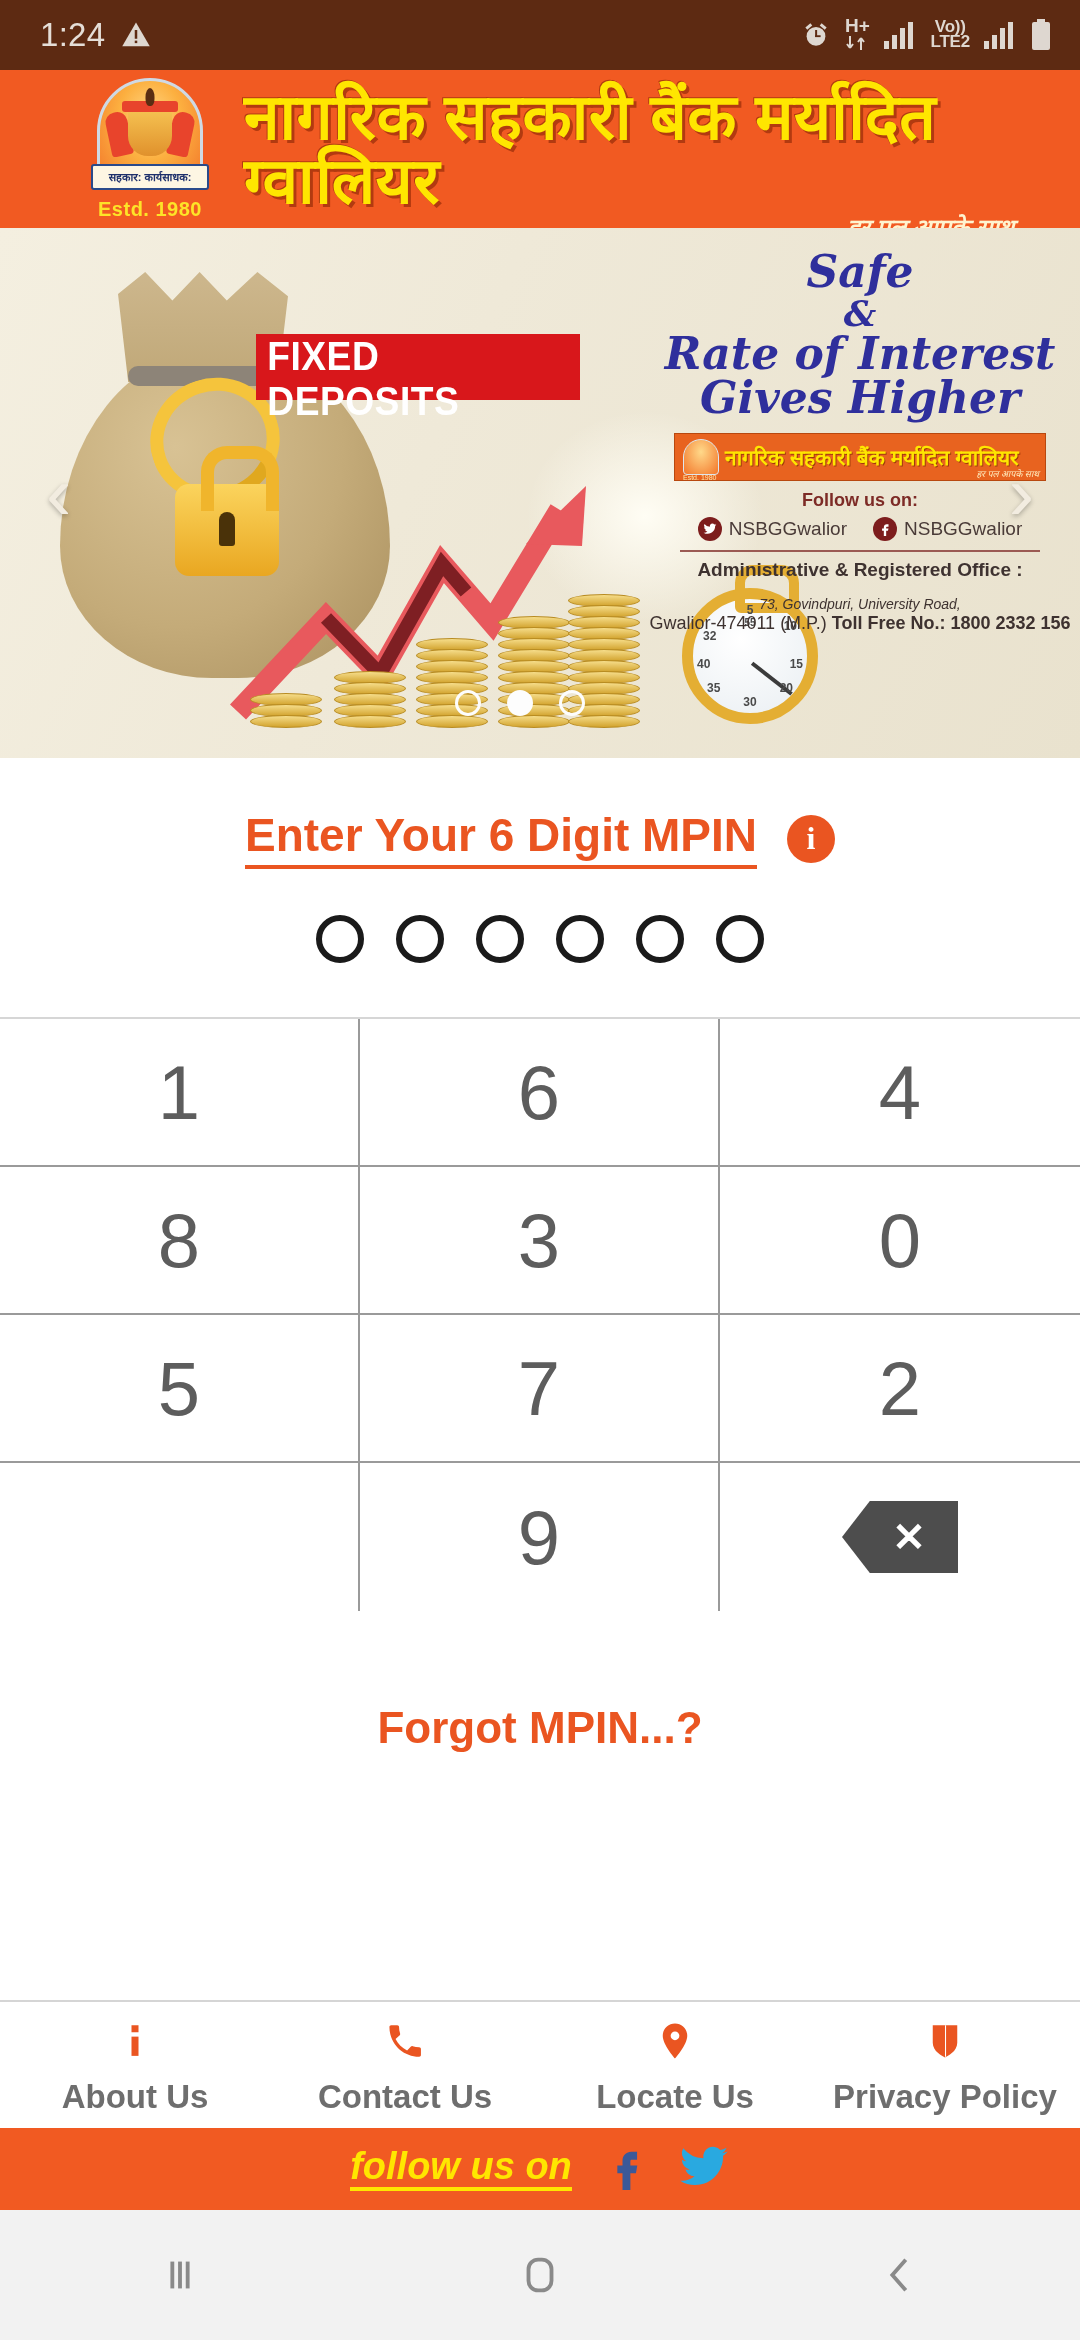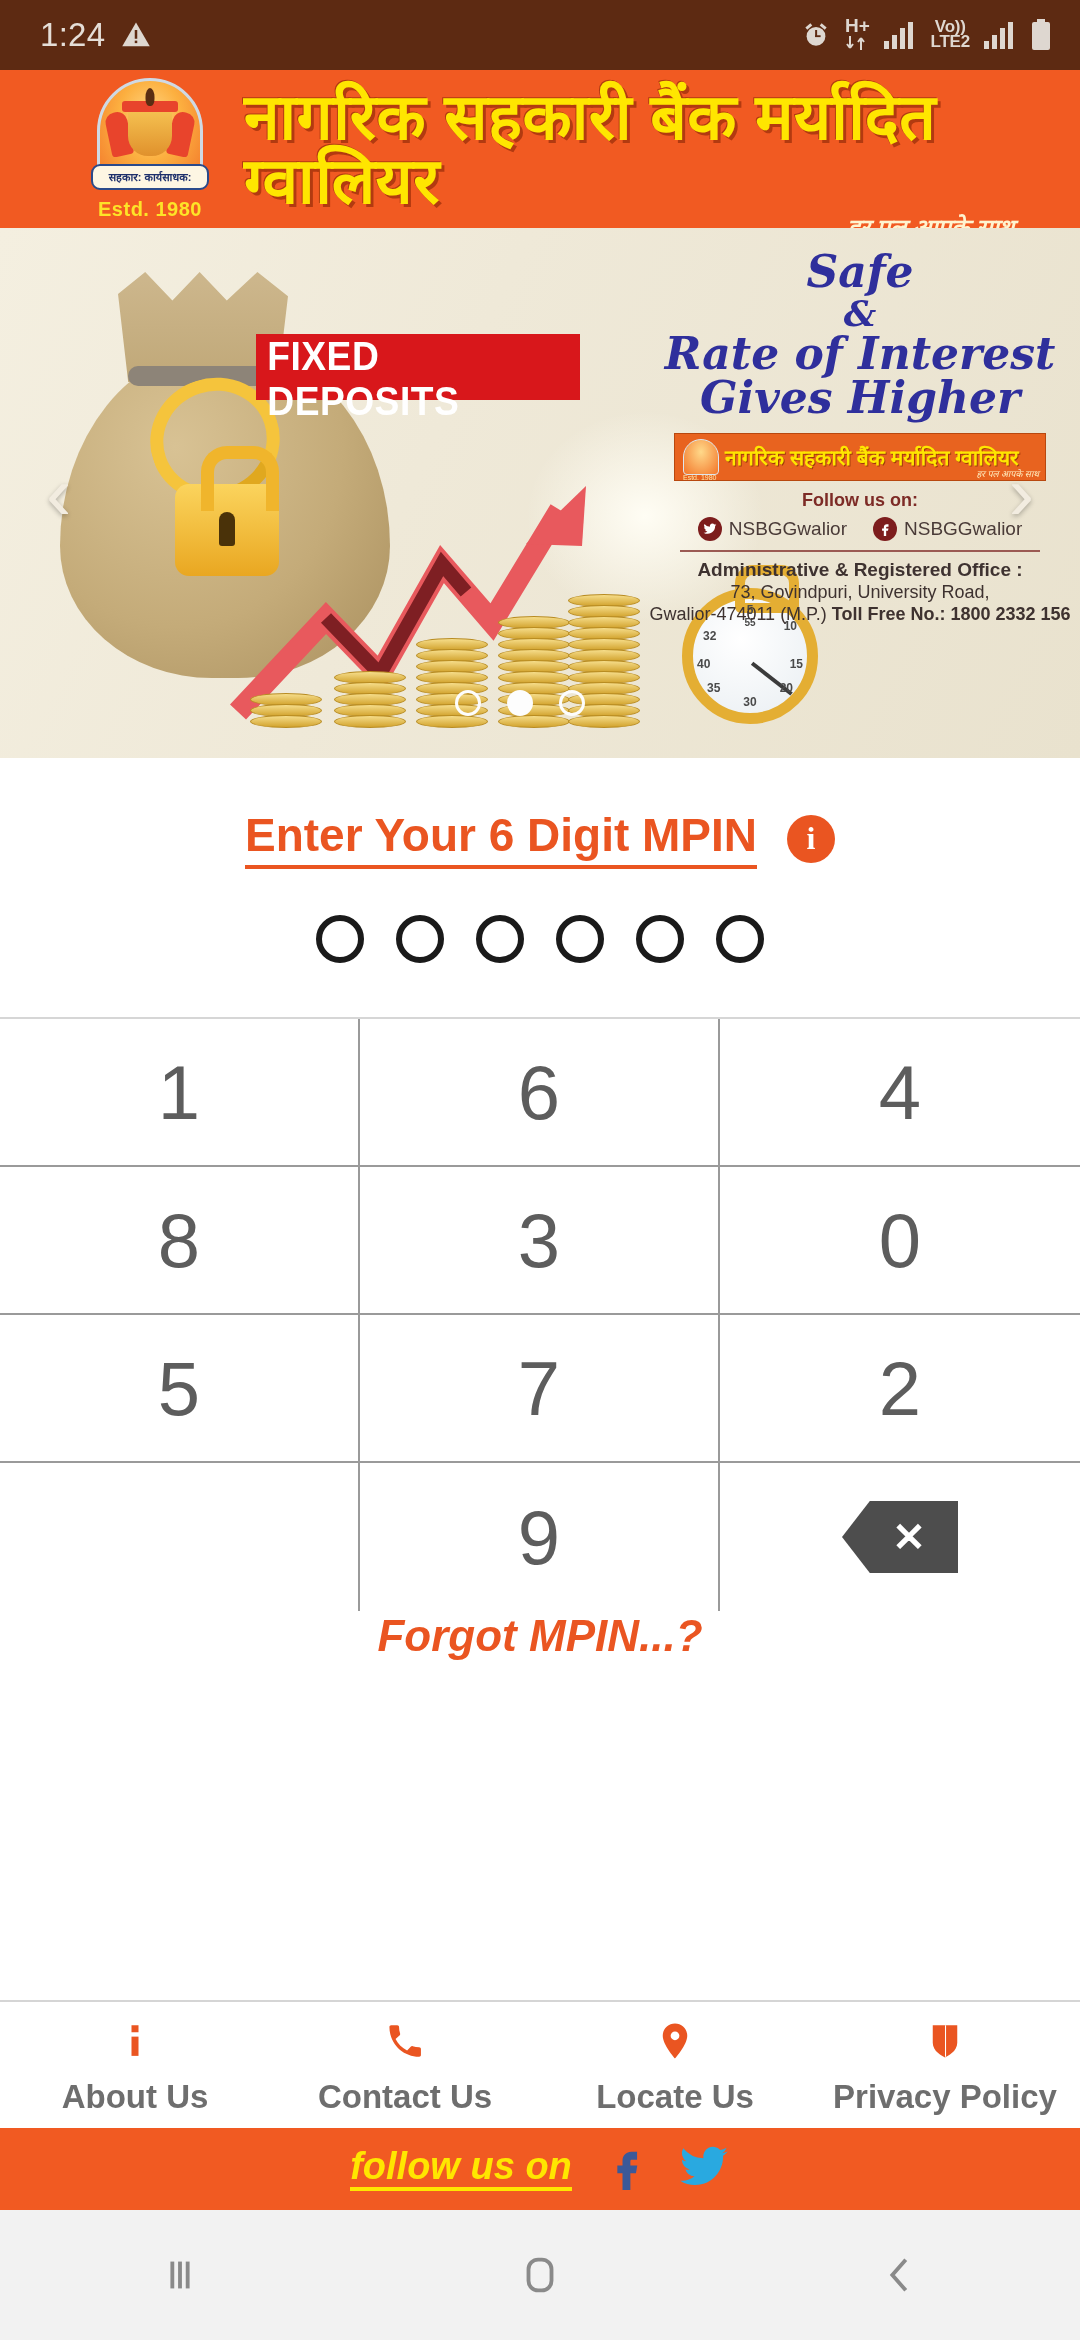--- a/index.html
+++ b/index.html
@@ -56,21 +56,21 @@
   .crest .pot:before {
     content:""; position:absolute; left:-6px; top:-7px; width:56px; height:11px;
     background:#e8442c; border-radius:3px;
   }
   .crest .flame {
     position:absolute; left:50%; top:10px; transform:translateX(-50%);
     width:9px; height:18px; background:#5a2d12; border-radius:50% 50% 40% 40%;
   }
   .crest-band {
     position:absolute; left:-6px; bottom:-4px; width:118px; height:26px;
-    background:#fdf6e3; border:2px solid #2a4a8a; border-radius:9px;
+    background:#fdf6e3; border:2px solid #2a4a8a; border-radius:3px;
     display:flex; align-items:center; justify-content:center;
     font-size:11px; color:#1d2f6b; font-weight:700; white-space:nowrap; overflow:hidden;
   }
   .estd { font-size:20px; color:#fde428; font-weight:700; margin-top:12px; letter-spacing:0.5px; }
   .bank-title-wrap { flex:1; position:relative; padding-left:24px; }
   .bank-title {
     font-size:64px; font-weight:700; color:#ffe600; letter-spacing:0.5px;
     text-shadow:3px 3px 0 #b23a10, -1px -1px 0 #b23a10;
     line-height:1;
   }
@@ -181,21 +181,21 @@
   .mini-tag { position:absolute; right:6px; bottom:0px; font-size:9px; color:#ffeec0; font-style:italic; }
   .follow-head { margin-top:9px; font-size:18px; font-weight:700; color:#7d2b26; }
   .social-row { display:flex; gap:26px; margin-top:6px; align-items:center; }
   .social-item { display:flex; align-items:center; gap:7px; font-size:19px; color:#4a3b38; }
   .social-dot {
     width:24px; height:24px; border-radius:50%; background:#7d1d1d;
     display:flex; align-items:center; justify-content:center;
   }
   .hr-thin { width:360px; height:2px; background:#9b5a53; margin-top:9px; }
   .office-head { margin-top:7px; font-size:19px; font-weight:700; color:#3e3230; }
-  .office-l1 { font-size:18px; color:#3e3230; margin-top:1px; }
+  .office-l1 { font-size:14px; color:#3e3230; margin-top:15px;font-style:italic; }
   .office-l2 { font-size:18px; color:#3e3230; margin-top:1px; }
   .office-l2 b { font-weight:700; }
   
   .car-arrow {
     position:absolute; top:50%; transform:translateY(-50%);
     font-size:76px; color:#f2ece0; line-height:0.7; font-weight:300;
     text-shadow:0 2px 5px rgba(0,0,0,.28);
   }
   .car-arrow.left { left:46px; }
   .car-arrow.right { right:46px; }
@@ -247,22 +247,22 @@
   .key.lastrow { border-bottom:none; }
   .bsp {
     width:116px; height:72px; background:#4d4d4d;
     clip-path:polygon(24% 0,100% 0,100% 100%,24% 100%,0 50%);
     display:flex; align-items:center; justify-content:center;
     color:#fff; font-size:40px; font-weight:700; padding-left:18px;
   }
 
   
   .forgot {
-    text-align:center; 
-    font-size:44px; font-weight:700; color:#ea5521;font-style:italic;
+    text-align:center; margin-top:92px;
+    font-size:44px; font-weight:700; color:#ea5521;
   }
 
   
   .botnav {
     position:absolute; left:0; bottom:210px; width:100%;
     border-top:2px solid #d5d5d5; border-bottom:2px solid #d5d5d5;
     display:flex; padding:16px 0 12px;
   }
   .nav-item {
     flex:1; display:flex; flex-direction:column; align-items:center; gap:14px;

